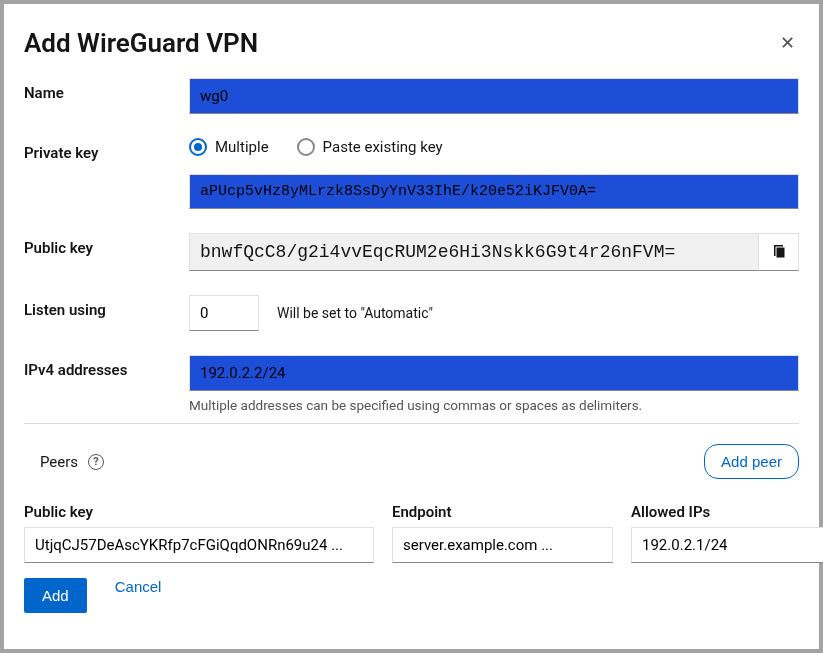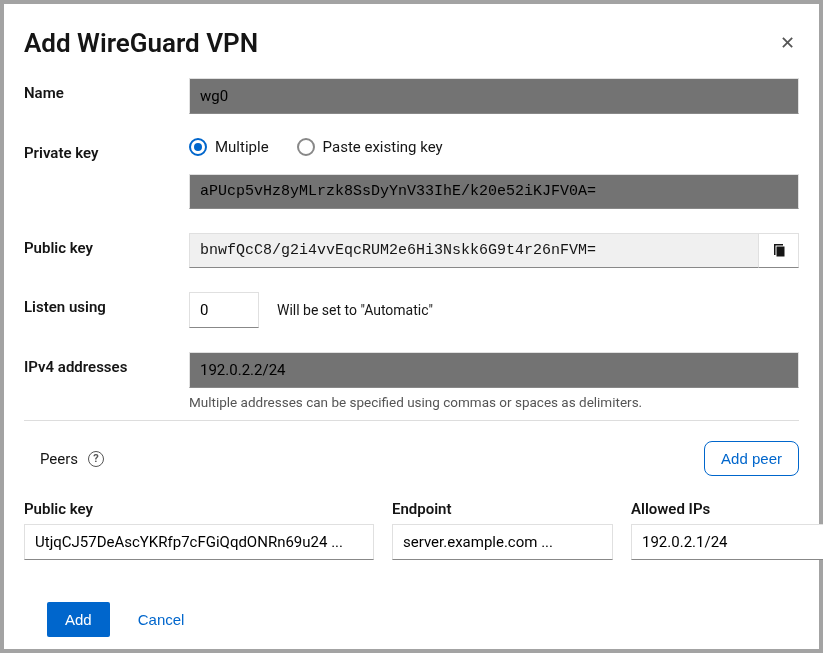--- a/index.html
+++ b/index.html
@@ -49,32 +49,32 @@
     }
     .form-field {
       flex: 1;
     }
     .text-input {
       width: 100%;
       padding: 8px 10px;
       font-size: 15px;
       border: 1px solid #e0e0e0;
       border-bottom: 1px solid #888;
-      background: #737373;
+      background: #1d4ed8;
       font-family: inherit;
     }
     .text-input-mono {
       font-family: "Courier New", monospace;
     }
     .readonly-input {
       background: #f0f0f0;
       border: 1px solid #e0e0e0;
       border-bottom: 1px solid #888;
       padding: 8px 10px;
-      font-size: 15px;
+      font-size: 18px;
       font-family: "Courier New", monospace;
       width: 100%;
       display: flex;
       align-items: center;
     }
     .readonly-wrapper {
       display: flex;
       align-items: stretch;
     }
     .readonly-wrapper .readonly-input { flex: 1; }
@@ -180,21 +180,21 @@
       color: #555;
       font-weight: bold;
     }
     .add-peer-btn {
       padding: 8px 16px;
       border: 1px solid #0066cc;
       background: #fff;
       color: #0066cc;
       font-size: 15px;
       cursor: pointer;
-      border-radius: 8px;
+      border-radius: 14px;
     }
     .peer-row {
       display: flex;
       gap: 18px;
       align-items: flex-end;
     }
     .peer-col {
       display: flex;
       flex-direction: column;
       gap: 6px;
@@ -210,26 +210,25 @@
       border: 1px solid #e0e0e0;
       border-bottom: 1px solid #888;
       background: #fff;
       font-family: inherit;
       white-space: nowrap;
       overflow: hidden;
       text-overflow: ellipsis;
     }
     .footer {
       position: absolute;
-      bottom: 12px;
+      bottom: 36px;
       left: 20px;
       display: flex;
-      align-items: center;
+      align-items: flex-start;
       gap: 28px;
-      margin-left: 23px;
     }
     .btn-primary {
       padding: 9px 18px;
       background: #0066cc;
       color: #fff;
       border: none;
       font-size: 15px;
       cursor: pointer;
       border-radius: 2px;
     }

